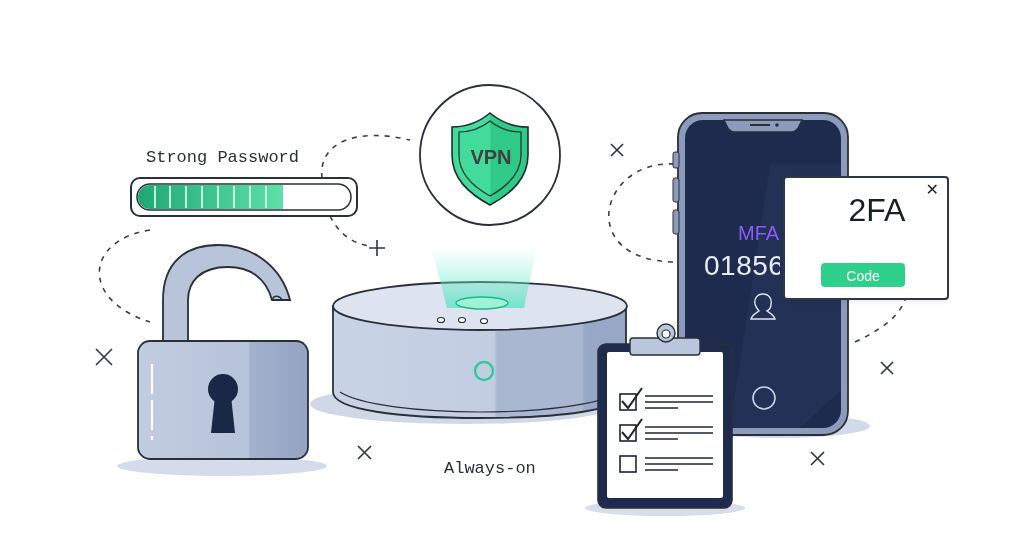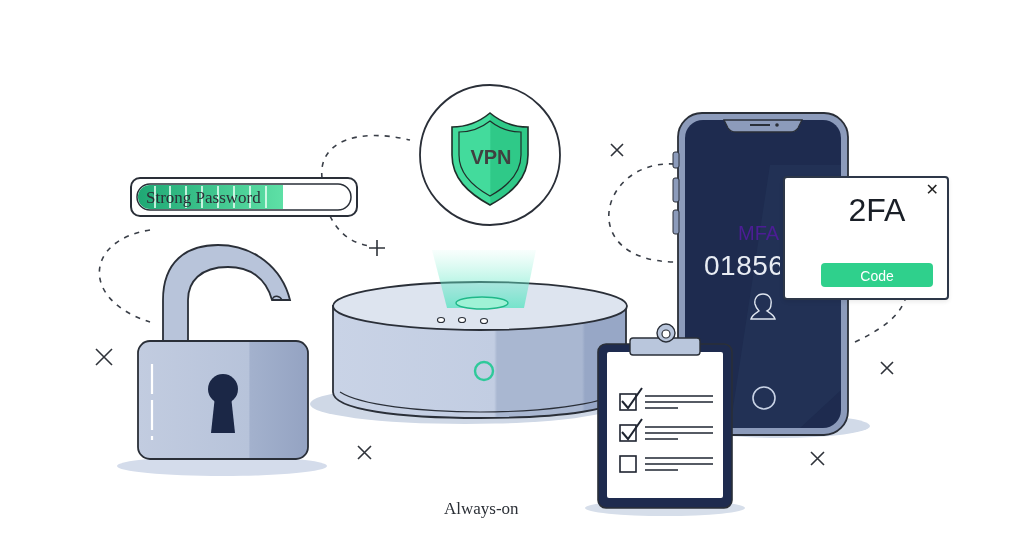--- a/index.html
+++ b/index.html
@@ -1,28 +1,28 @@
 <!DOCTYPE html>
 <html><head>
 <meta charset="utf-8">
 <style>
   html,body{margin:0;padding:0;background:#ffffff;}
   body{width:1024px;height:559px;position:relative;overflow:hidden;font-family:"Liberation Sans",sans-serif;}
   svg.scene{position:absolute;left:0;top:0;}
-  .lbl{position:absolute;color:#2b2f36;font-family:Liberation Serif, serif;margin-top:40px;}
+  .lbl{position:absolute;color:#2b2f36;font-family:Liberation Mono, monospace;}
   .pw-label{left:146px;top:148px;font-size:17px;}
   .always-label{left:444px;top:459px;font-size:17px;}
   .vpn-text{position:absolute;left:456px;top:146px;width:70px;text-align:center;font-size:20px;font-weight:bold;color:#404040;}
-  .mfa-text{position:absolute;left:738px;top:222px;font-size:20px;color:#4c1d95;}
+  .mfa-text{position:absolute;left:738px;top:222px;font-size:20px;color:#8b5cf6;}
   .code-text{position:absolute;left:704px;top:250px;font-size:28px;color:#e8ecf3;letter-spacing:0.5px;width:76px;overflow:hidden;white-space:nowrap;}
   .popup{position:absolute;left:783px;top:176px;width:166px;height:124px;background:#fff;border:2px solid #2d3748;border-radius:4px;box-sizing:border-box;box-shadow:0 2px 4px rgba(0,0,0,0.08);}
   .popup .title{position:absolute;left:11px;top:14px;width:100%;text-align:center;font-size:32px;color:#1a1f27;}
   .popup .sub{position:absolute;left:0;top:45px;width:100%;text-align:center;font-size:12.5px;line-height:14px;color:#222;}
   .popup .close{position:absolute;right:8px;top:2px;font-size:16px;color:#222;cursor:pointer;}
-  .popup .code-btn{position:absolute;left:36px;top:85px;width:112px;height:24px;background:#2fd08c;border-radius:4px;color:#fff;text-align:center;line-height:24px;font-size:14px;border:none;cursor:pointer;}
+  .popup .code-btn{position:absolute;left:36px;top:85px;width:84px;height:24px;background:#2fd08c;border-radius:4px;color:#fff;text-align:center;line-height:24px;font-size:14px;border:none;cursor:pointer;}
 </style>
 </head>
 <body>
 
 <svg class="scene" width="1024" height="559" viewBox="0 0 1024 559">
   <defs>
     <linearGradient id="beam" x1="0" y1="0" x2="0" y2="1">
       <stop offset="0" stop-color="#7ff0d0" stop-opacity="0.05"></stop>
       <stop offset="1" stop-color="#53e3c0" stop-opacity="0.75"></stop>
     </linearGradient>

